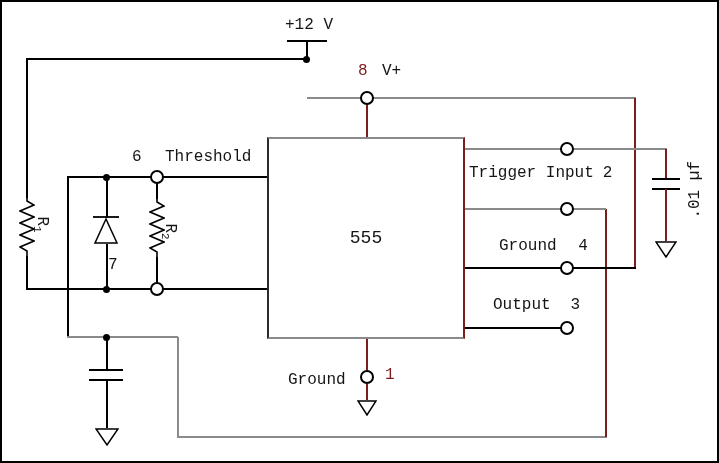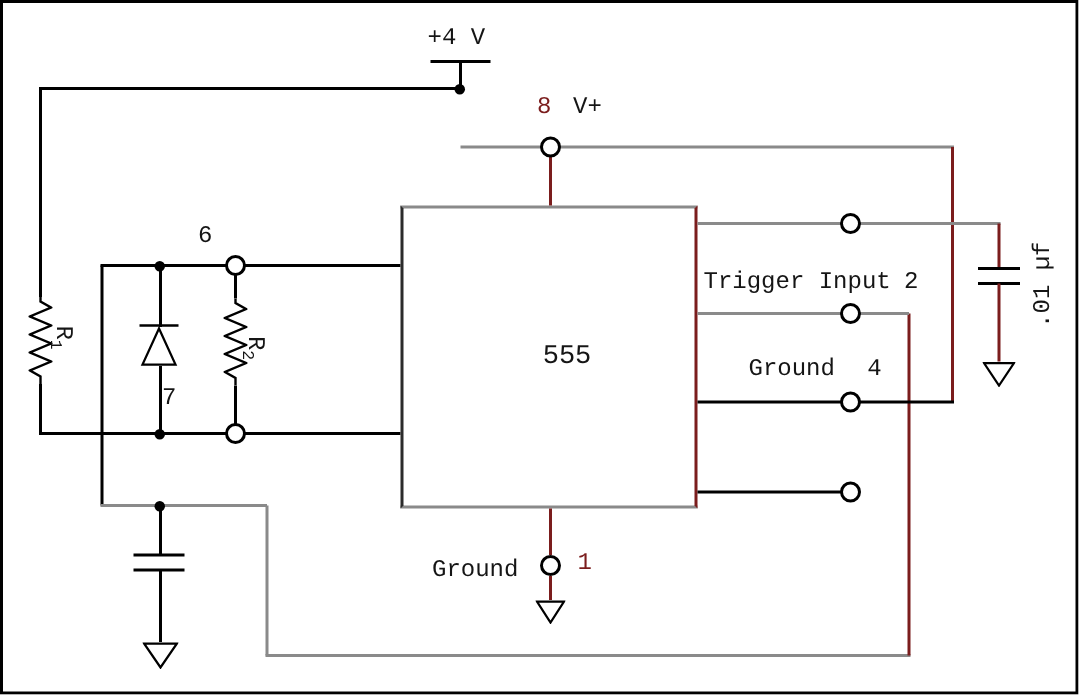--- a/index.html
+++ b/index.html
@@ -21,21 +21,21 @@
   }
   .dot{
     position:absolute;width:7px;height:7px;border-radius:50%;
     background:var(--wire,#000);
   }
   .txt{
     position:absolute;font:16px/1.1 "Liberation Mono", monospace;
     color:var(--text,#151515);white-space:pre;letter-spacing:0px;
   }
   .num-power{color:var(--power,#7b1d1d);}
-  .ic-label{width:198px;text-align:center;font-size:18px;margin-left:12px;}
+  .ic-label{width:198px;text-align:center;font-size:18px;}
   .rot-cw{transform:rotate(90deg);transform-origin:center;}
   .rot-ccw{transform:rotate(-90deg);transform-origin:center;}
   .sub{font-size:11px;vertical-align:-4px;}
   .gap-s{margin-left:0.55em;}
   .gap-m{margin-left:1.25em;}
   .gap-l{margin-left:1.35em;}
   .icbox{
     position:absolute;left:265px;top:135px;width:198px;height:202px;
     box-sizing:border-box;border:2px solid var(--bus,#8a8a8a);
     border-left-color:#2b2b2b;border-right-color:var(--power,#7b1d1d);
@@ -119,34 +119,36 @@
 
   <div class="term" style="left:358px;top:89px;"></div>
   <div class="term" style="left:148px;top:168px;"></div>
   <div class="term" style="left:148px;top:280px;"></div>
   <div class="term" style="left:558px;top:140px;"></div>
   <div class="term" style="left:558px;top:200px;"></div>
   <div class="term" style="left:558px;top:259px;"></div>
   <div class="term" style="left:558px;top:319px;"></div>
   <div class="term" style="left:358px;top:368px;"></div>
 
-  <div class="txt" style="left:283px;top:15px;">+4 V</div>
+  <div class="txt" style="left:283px;top:15px;">+12 V</div>
 
   <div class="txt num-power" style="left:356px;top:61px;">8</div>
   <div class="txt" style="left:380px;top:61px;">V+</div>
 
   <div class="txt" style="left:130px;top:147px;">6</div>
+  <div class="txt" style="left:163px;top:147px;">Threshold</div>
 
   <div class="txt" style="left:106px;top:255px;">7</div>
 
 
-  <div class="txt" style="left:467px;top:178px;"><span>Trigger Input</span><span class="gap-s">2</span></div>
+  <div class="txt" style="left:467px;top:163px;"><span>Trigger Input</span><span class="gap-s">2</span></div>
 
   <div class="txt" style="left:497px;top:236px;"><span>Ground</span><span class="gap-l">4</span></div>
 
+  <div class="txt" style="left:491px;top:295px;"><span>Output</span><span class="gap-m">3</span></div>
 
   <div class="txt" style="left:286px;top:370px;">Ground</div>
   <div class="txt num-power" style="left:383px;top:365px;">1</div>
 
   <div class="txt rot-cw" style="left:30px;top:213px;"><span>R</span><span class="sub">1</span></div>
 
   <div class="txt rot-cw" style="left:158px;top:220px;"><span>R</span><span class="sub">2</span></div>
 
   <div class="txt rot-ccw" style="left:665px;top:179px;">.01 µf</div>
 

